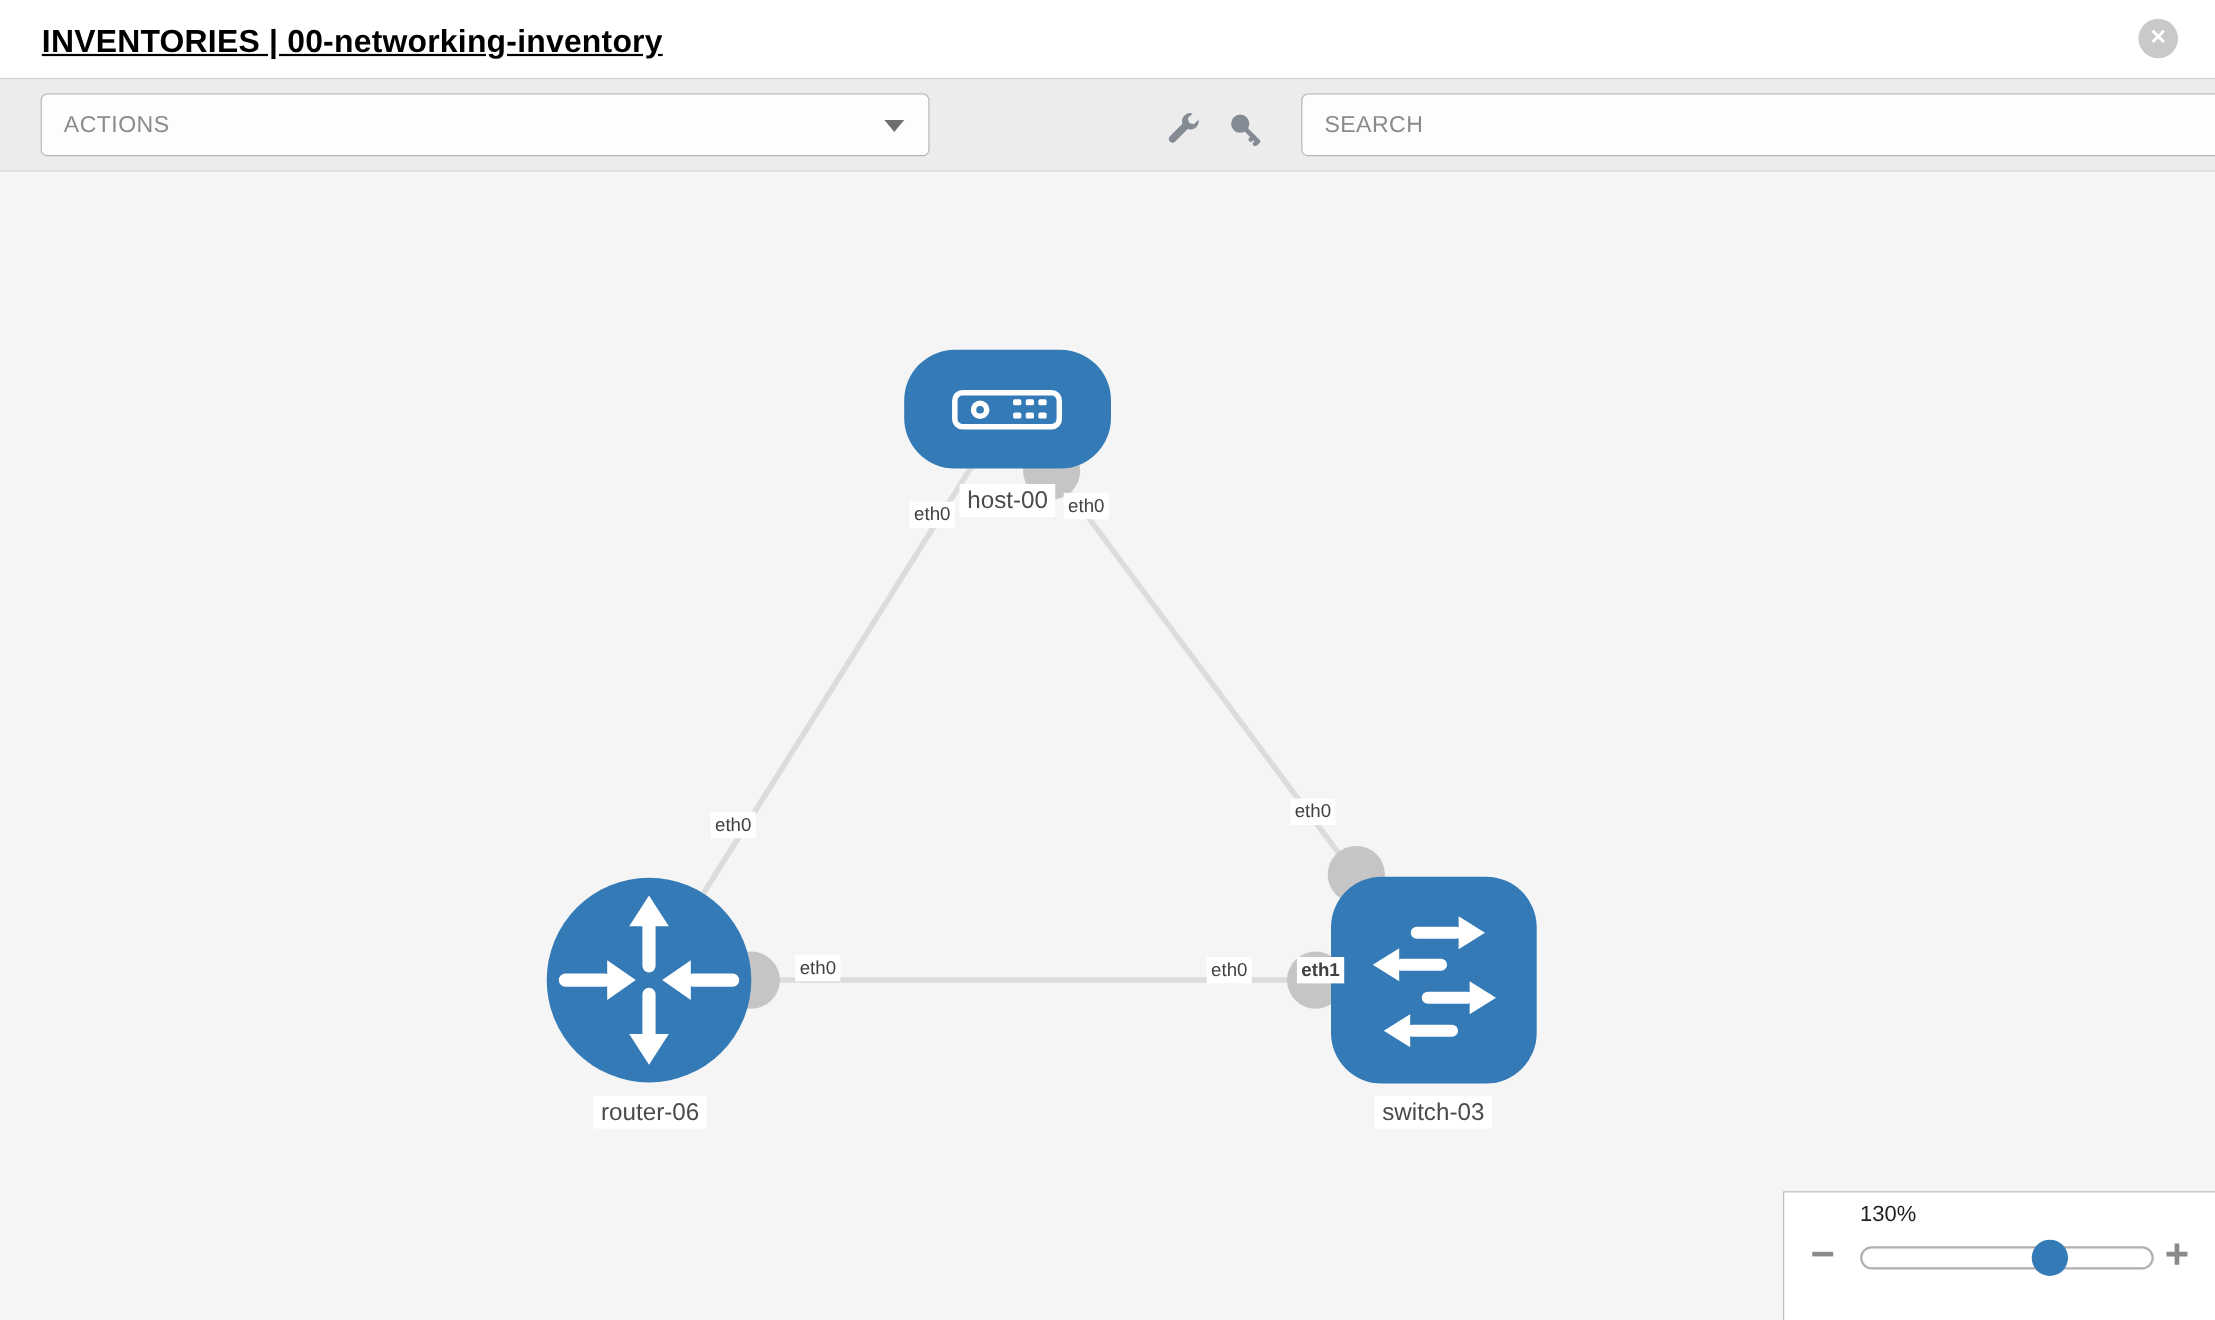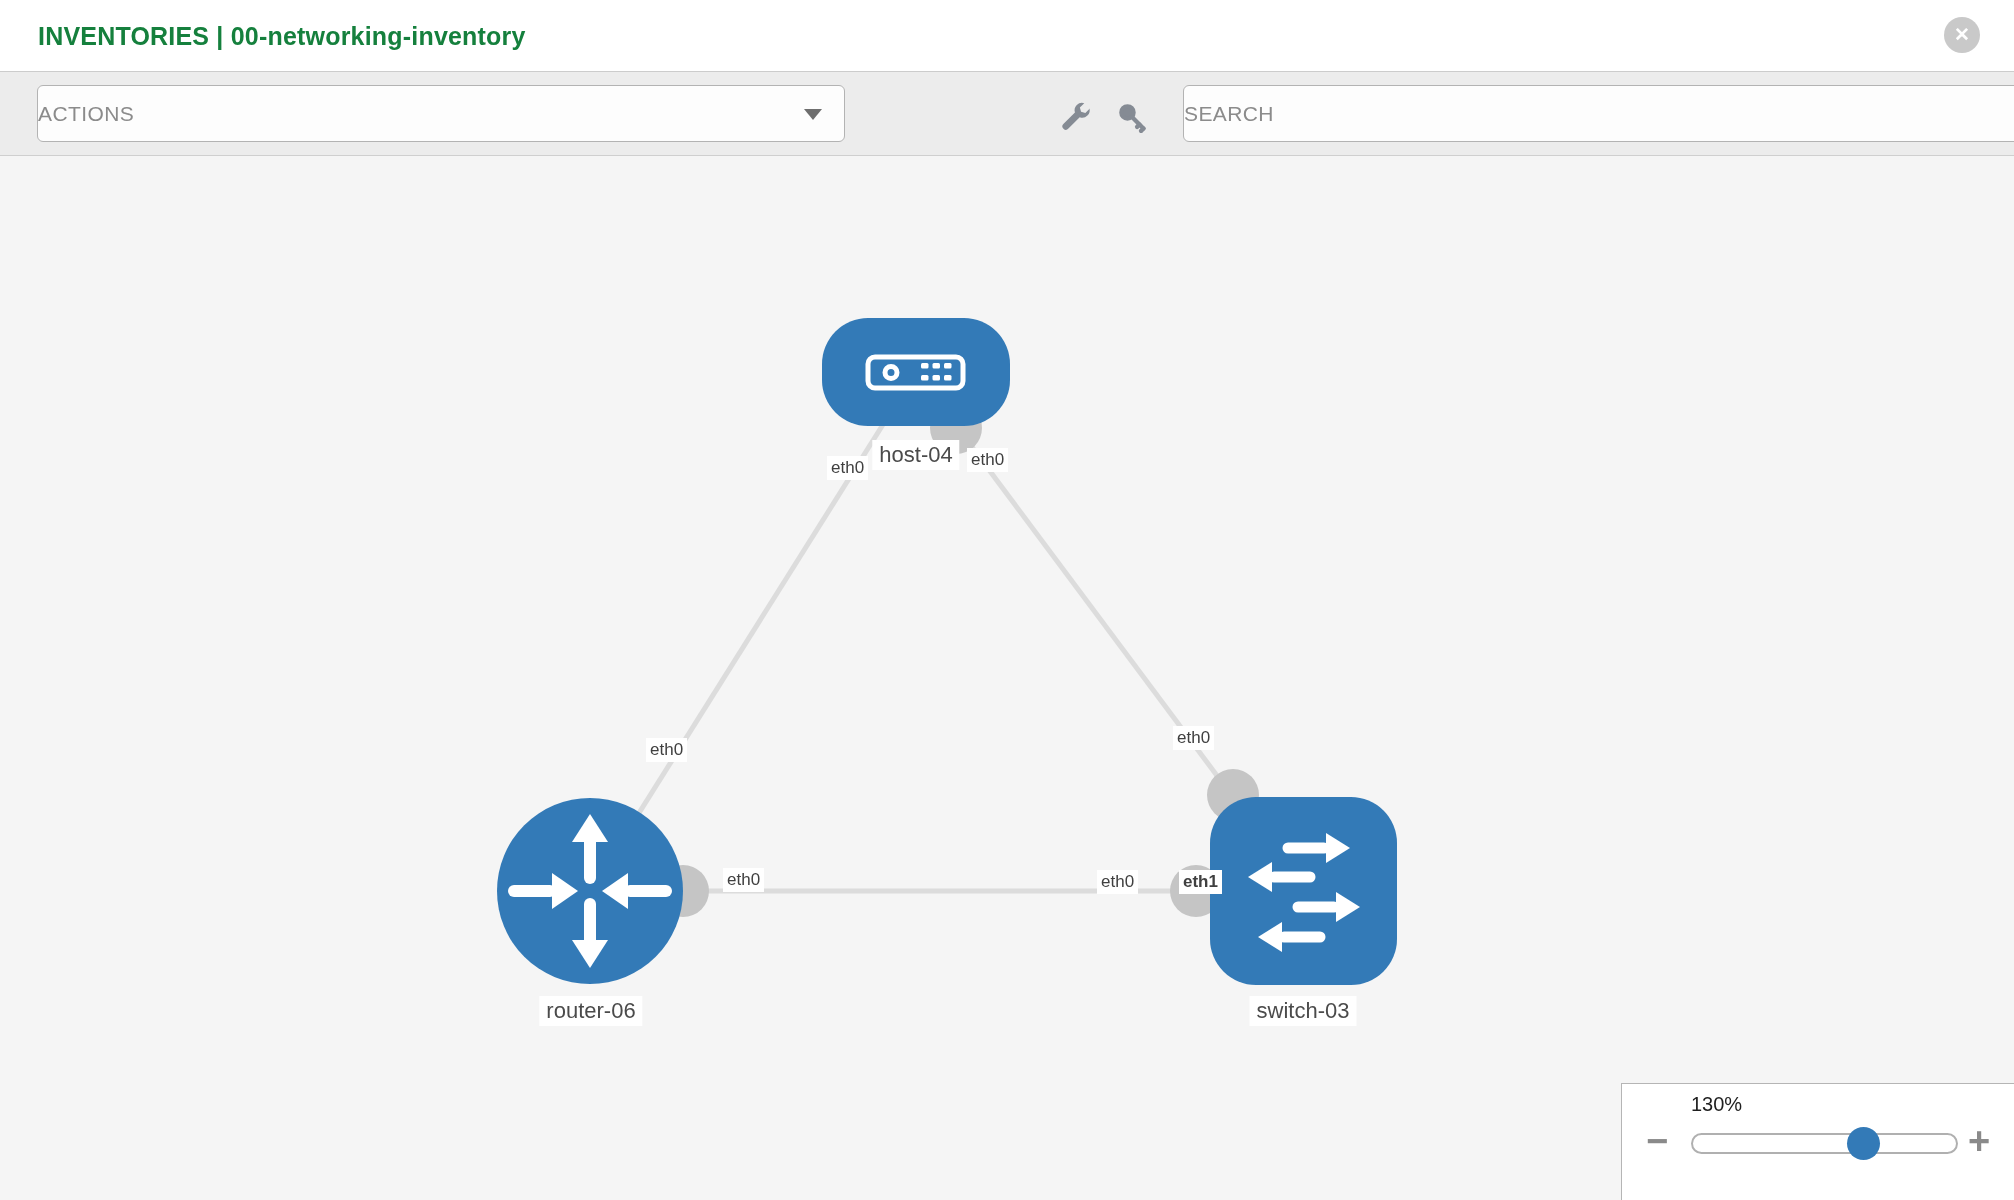--- a/index.html
+++ b/index.html
@@ -1,31 +1,31 @@
 <!DOCTYPE html>
 <html><head>
 <meta charset="utf-8">
 <style>
   html,body{margin:0;padding:0;background:#fff;}
   .screen{position:relative;width:2014px;height:1200px;overflow:hidden;
           font-family:"Liberation Sans",sans-serif;background:#f5f5f5;}
   
   .hdr{position:absolute;left:0;top:0;width:100%;height:71px;background:#fff;
        border-bottom:1px solid #cccccc;}
-  .hdr-title{position:absolute;left:38px;top:22px;font-size:25px;font-weight:700;
-             color:#15803d;letter-spacing:.2px;}
+  .hdr-title{position:absolute;left:38px;top:22px;font-size:29px;font-weight:700;
+             color:#000000;letter-spacing:.2px;text-decoration:underline;}
   .close-btn{position:absolute;left:1944px;top:17px;width:36px;height:36px;border-radius:50%;
              background:#c9c9c9;color:#fff;font-size:19px;font-weight:700;line-height:36px;
              text-align:center;cursor:pointer;user-select:none;}
   
   .tbar{position:absolute;left:0;top:72px;width:100%;height:83px;background:#ececec;
         border-bottom:1px solid #cfcfcf;}
   .combo{position:absolute;top:13px;height:57px;background:#fdfdfd;border:1px solid #b3b3b3;
          border-radius:6px;box-sizing:border-box;display:flex;align-items:center;
-         font-size:21px;color:#8b8b8b;letter-spacing:.4px;cursor:pointer;}
+         padding-left:20px;font-size:21px;color:#8b8b8b;letter-spacing:.4px;cursor:pointer;}
   .combo .caret{position:absolute;right:22px;top:50%;margin-top:-5px;width:0;height:0;
          border-left:9px solid transparent;border-right:9px solid transparent;
          border-top:11px solid #6e6e6e;}
   .combo-actions{left:37px;width:808px;}
   .combo-search{left:1183px;width:884px;}
   .tool-btn{position:absolute;top:26px;width:40px;height:40px;border:none;background:transparent;
             padding:0;cursor:pointer;}
   .tool-btn svg{fill:#858b94;width:32px;height:32px;}
   .btn-wrench{left:1056px;}
   .btn-key{left:1112px;}
@@ -150,21 +150,21 @@
     </svg>
 
     <div class="if-label" style="left:827px;top:300px;">eth0</div>
     <div class="if-label" style="left:646px;top:582px;">eth0</div>
     <div class="if-label" style="left:967px;top:292px;">eth0</div>
     <div class="if-label" style="left:1173px;top:570px;">eth0</div>
     <div class="if-label" style="left:723px;top:712px;">eth0</div>
     <div class="if-label" style="left:1097px;top:714px;">eth0</div>
     <div class="if-label" style="left:1179px;top:714px;font-weight:bold;">eth1</div>
 
-    <div class="node-label" style="left:916px;top:284px;">host-04</div>
+    <div class="node-label" style="left:916px;top:284px;">host-00</div>
     <div class="node-label" style="left:591px;top:840px;">router-06</div>
     <div class="node-label" style="left:1303px;top:840px;">switch-03</div>
   </div>
 
   <div class="zoom-panel">
     <div class="zoom-level">130%</div>
     <div class="zoom-minus">
       <span>−</span>
     </div>
     <div class="zoom-track"></div>

